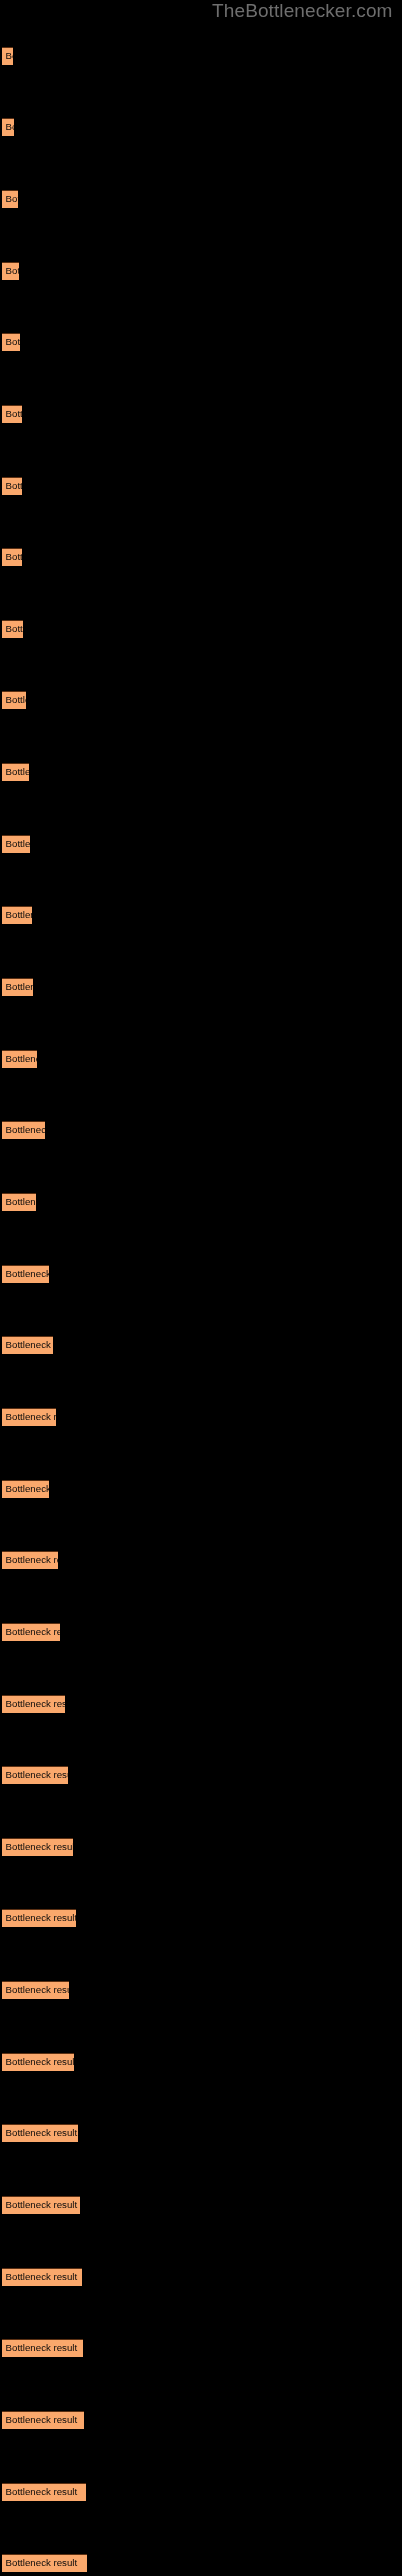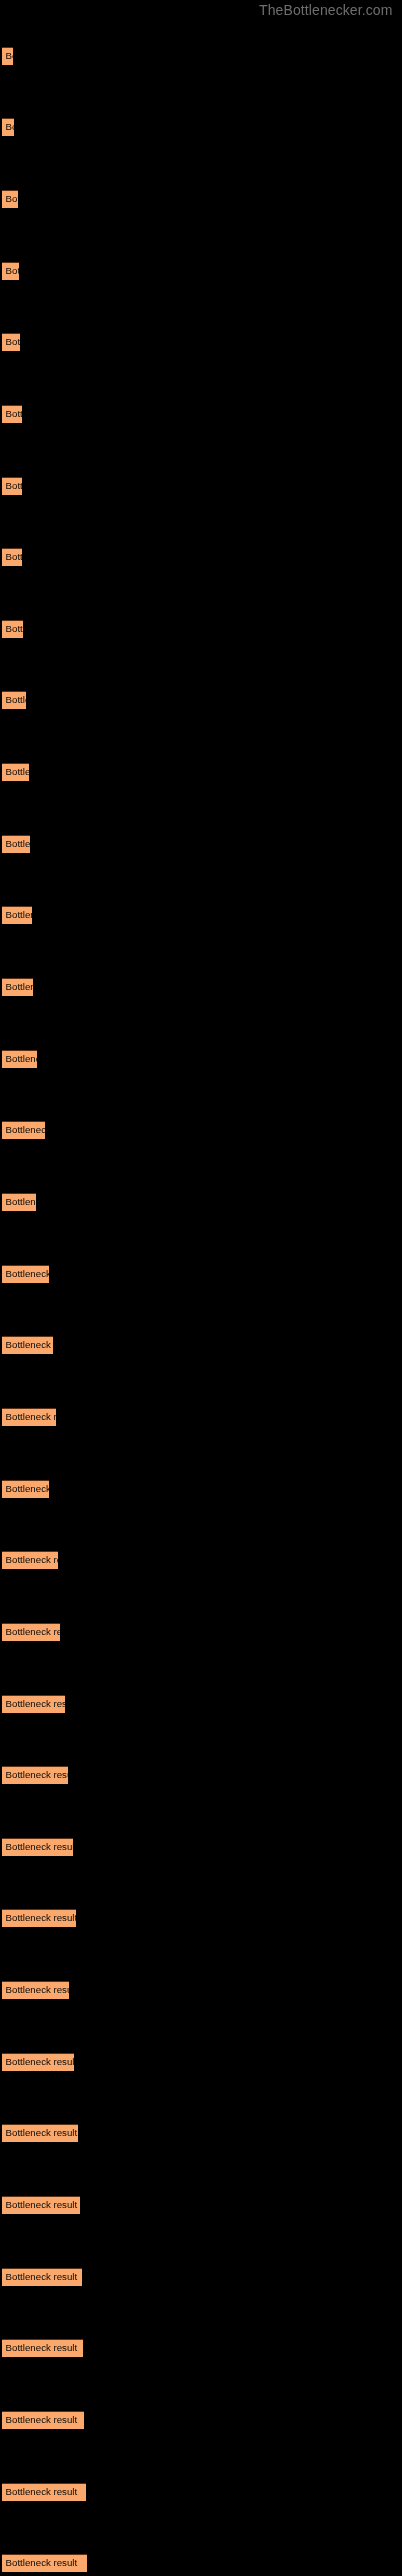--- a/index.html
+++ b/index.html
@@ -21,21 +21,21 @@
     top: 0;
     width: 403px;
     height: 2576px;
     background: #000000;
   }
   #watermark {
     position: absolute;
     right: 10.5px;
     top: 1.6px;
     font-family: "Liberation Sans", sans-serif;
-    font-size: 14px;
+    font-size: 19px;
     line-height: 17.7px;
     color: #6e6e6e;
     letter-spacing: 0.1px;
     white-space: nowrap;
     user-select: none;
     text-align: right;
   }
   #bars-layer {
     position: absolute;
     left: 0;

